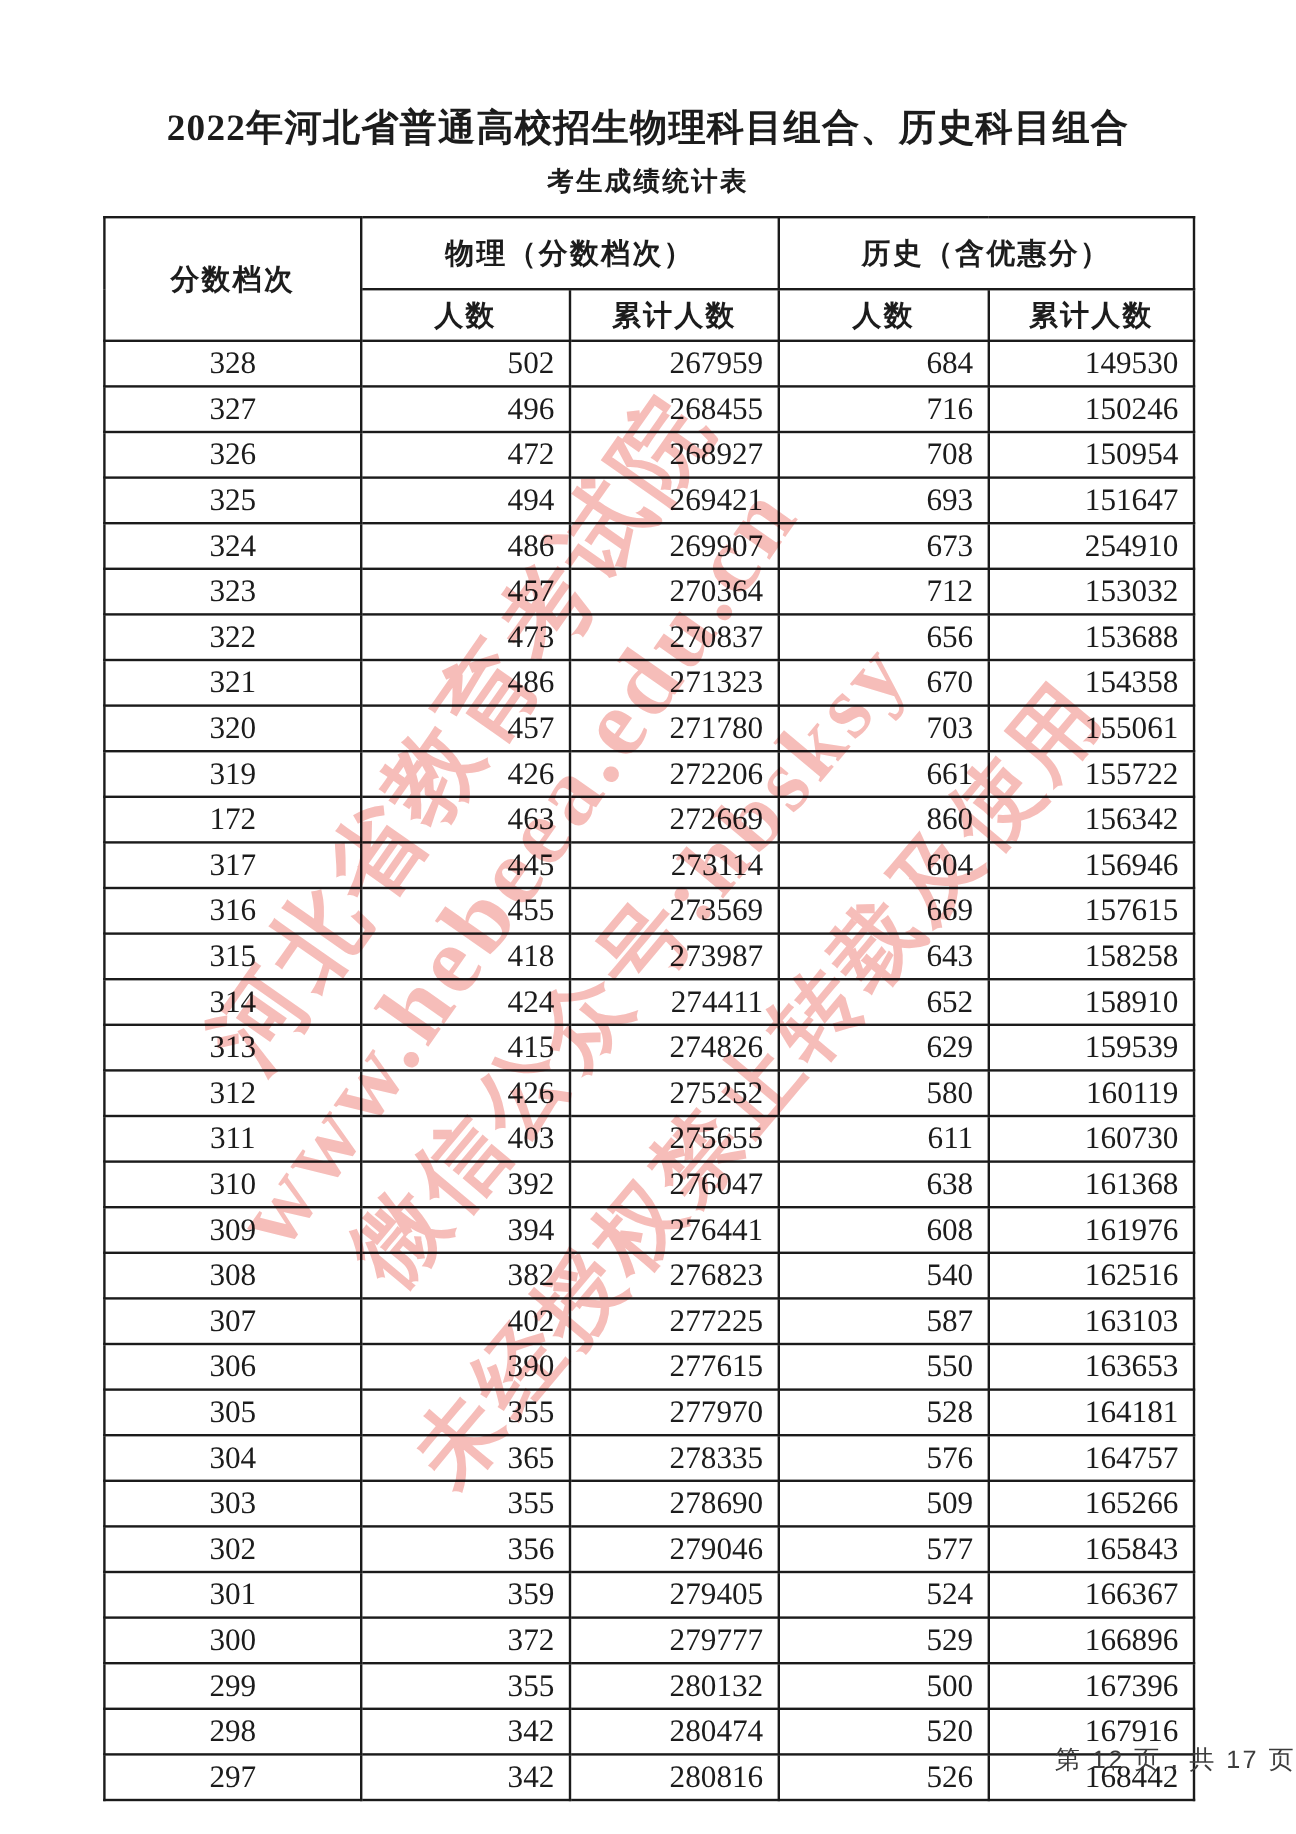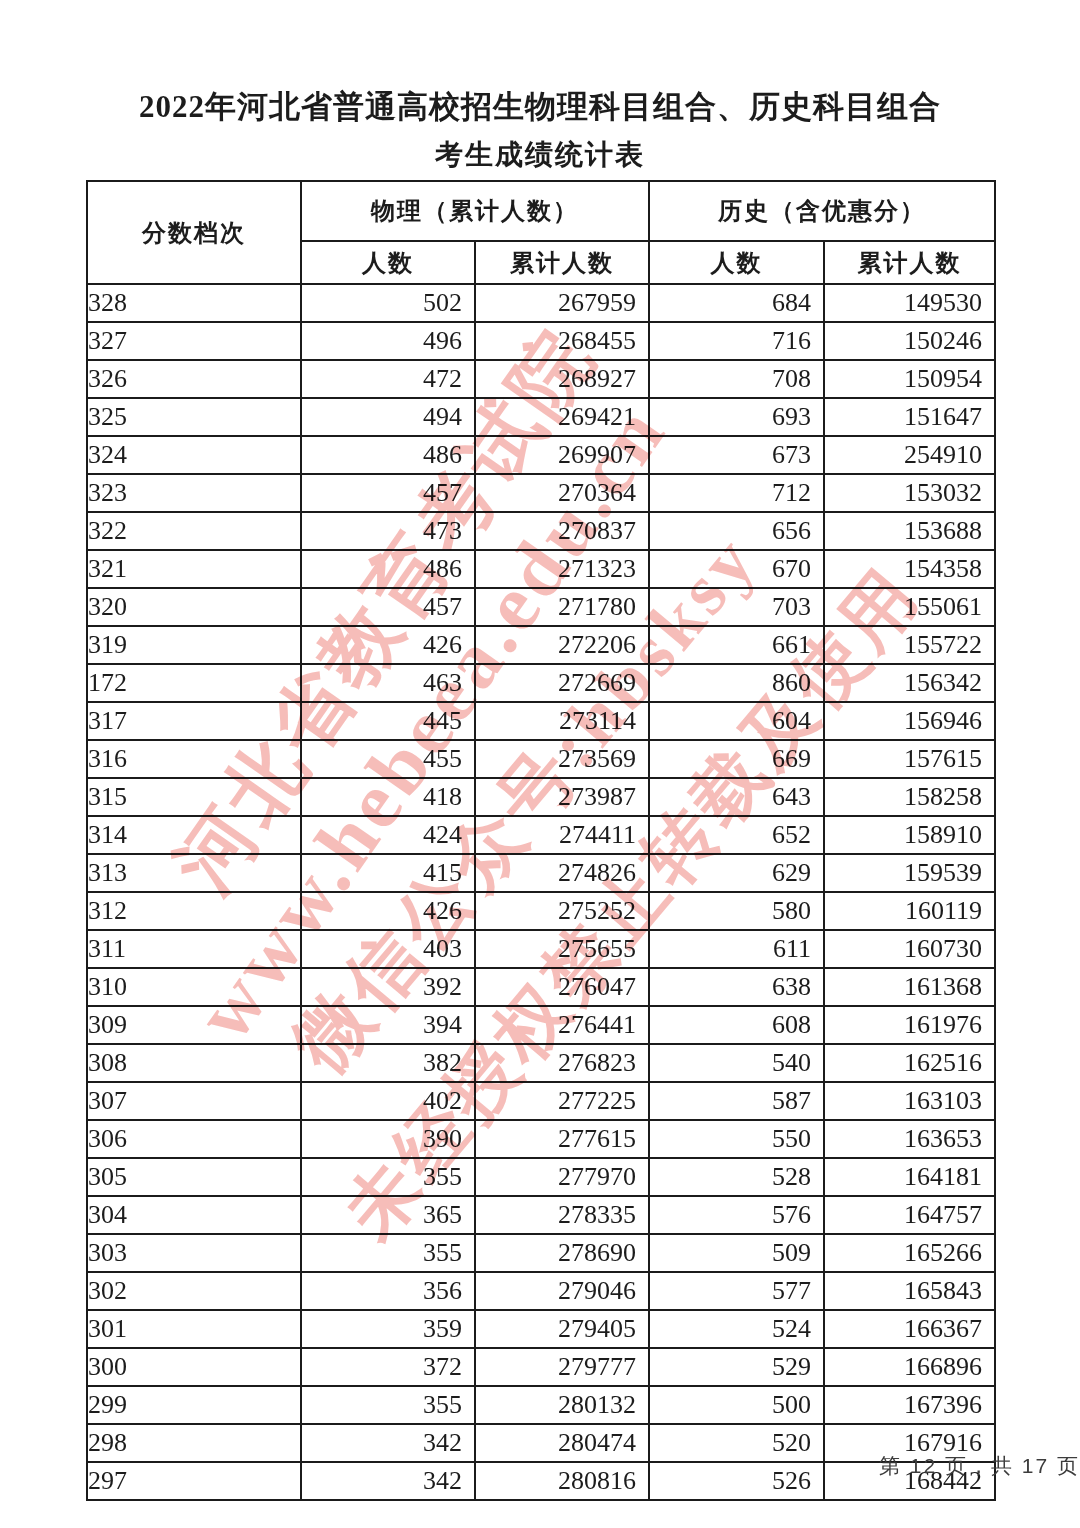--- a/index.html
+++ b/index.html
@@ -12,21 +12,21 @@
     color: #1c1c1c;
   }
 
   
   .title-block { position: absolute; top: 86px; left: 0; width: 1080px; text-align: center; z-index: 2; }
   .title-line1 {
     font-size: 31px; font-weight: bold; letter-spacing: 1px;
     font-family: "Liberation Serif", serif;
   }
   .title-line2 {
-    font-size: 28px; font-weight: bold; letter-spacing: 2px; margin-top: 8px;
+    font-size: 22px; font-weight: bold; letter-spacing: 2px; margin-top: 8px;
     font-family: "Liberation Serif", serif;
   }
 
   
   table.score-table {
     position: absolute; left: 86px; top: 180px;
     width: 908px;
     border-collapse: collapse;
     table-layout: fixed;
     z-index: 2;
@@ -47,21 +47,21 @@
     text-align: center;
     background: transparent;
   }
   tr.group-row th { height: 58px; }
   tr.sub-row th { height: 41px; margin-left: 24px; }
   .score-table td {
     height: 36px;
     font-size: 26px;
     font-family: "Liberation Serif", serif;
   }
-  td.c-score { text-align: left; }
+  td.c-score { text-align: center; }
   td.c-num { text-align: right; padding-right: 12px; }
 
   
   .footer {
     position: absolute; top: 1452px; left: 0; width: 1080px;
     text-align: right;
     font-family: "Liberation Sans", sans-serif;
     font-size: 21px;
     color: #3c3c3c;
     letter-spacing: 2px;
@@ -96,21 +96,21 @@
   <colgroup>
     <col style="width:214px">
     <col style="width:174px">
     <col style="width:174px">
     <col style="width:175px">
     <col style="width:171px">
   </colgroup>
   <thead>
     <tr class="group-row">
       <th rowspan="2">分数档次</th>
-      <th colspan="2">物理（累计人数）</th>
+      <th colspan="2">物理（分数档次）</th>
       <th colspan="2">历史（含优惠分）</th>
     </tr>
     <tr class="sub-row">
       <th>人数</th>
       <th>累计人数</th>
       <th>人数</th>
       <th>累计人数</th>
     </tr>
   </thead>
   <tbody>

